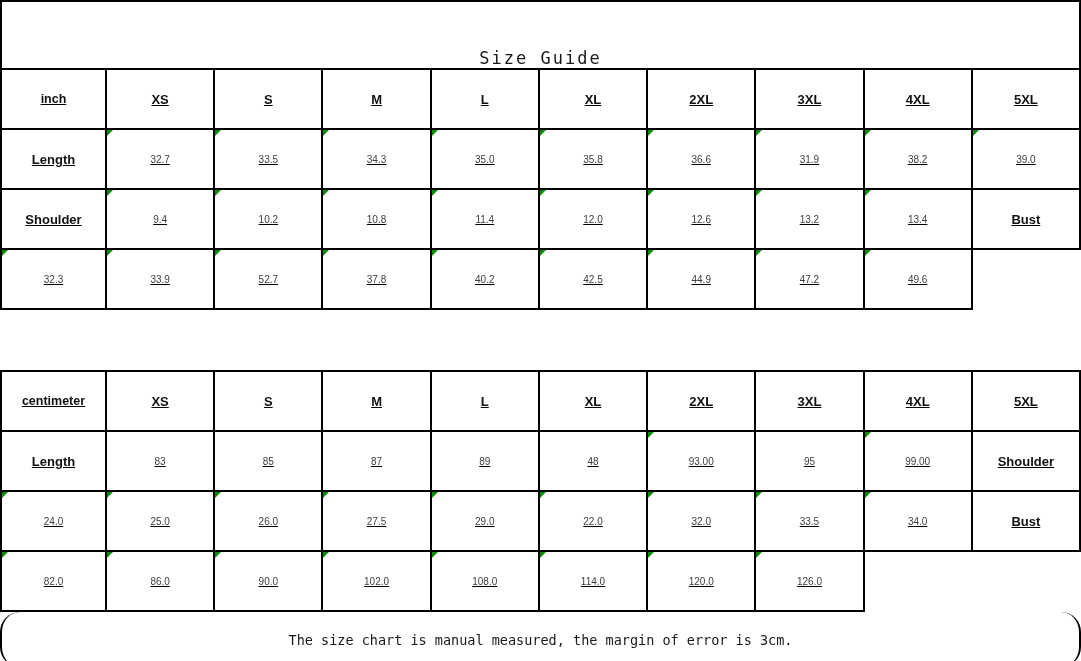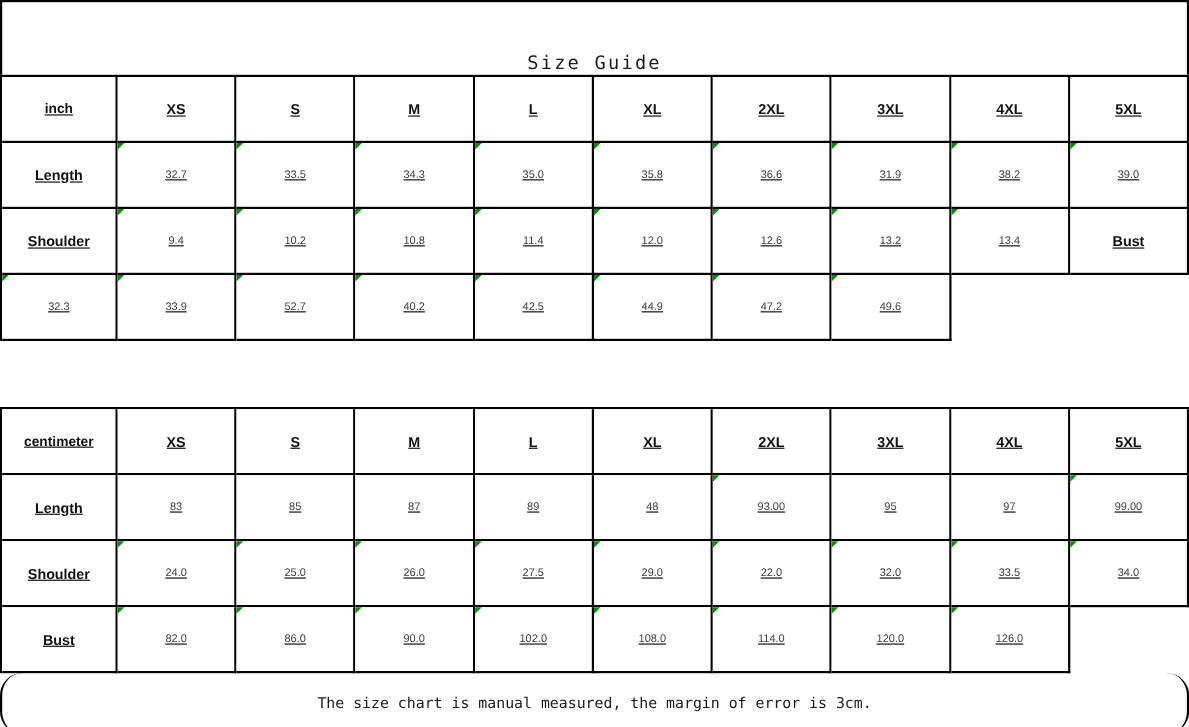--- a/index.html
+++ b/index.html
@@ -217,20 +217,24 @@
       </div>
       <div class="cell dcell">
         <span class="val">33.9</span>
         <span class="tri"></span>
       </div>
       <div class="cell dcell">
         <span class="val">52.7</span>
         <span class="tri"></span>
       </div>
       <div class="cell dcell">
+        <span class="val">37.8</span>
+        <span class="tri"></span>
+      </div>
+      <div class="cell dcell">
         <span class="val">40.2</span>
         <span class="tri"></span>
       </div>
       <div class="cell dcell">
         <span class="val">42.5</span>
         <span class="tri"></span>
       </div>
       <div class="cell dcell">
         <span class="val">44.9</span>
         <span class="tri"></span>
@@ -297,23 +301,20 @@
         <span class="val">48</span>
       </div>
       <div class="cell dcell">
         <span class="val">93.00</span>
         <span class="tri"></span>
       </div>
       <div class="cell dcell">
         <span class="val">95</span>
       </div>
       <div class="cell dcell">
-        <span class="val">97</span>
-      </div>
-      <div class="cell dcell">
         <span class="val">99.00</span>
         <span class="tri"></span>
       </div>
       <div class="cell dcell label">
         <span class="val">Shoulder</span>
       </div>
       <div class="cell dcell">
         <span class="val">24.0</span>
         <span class="tri"></span>
       </div>

